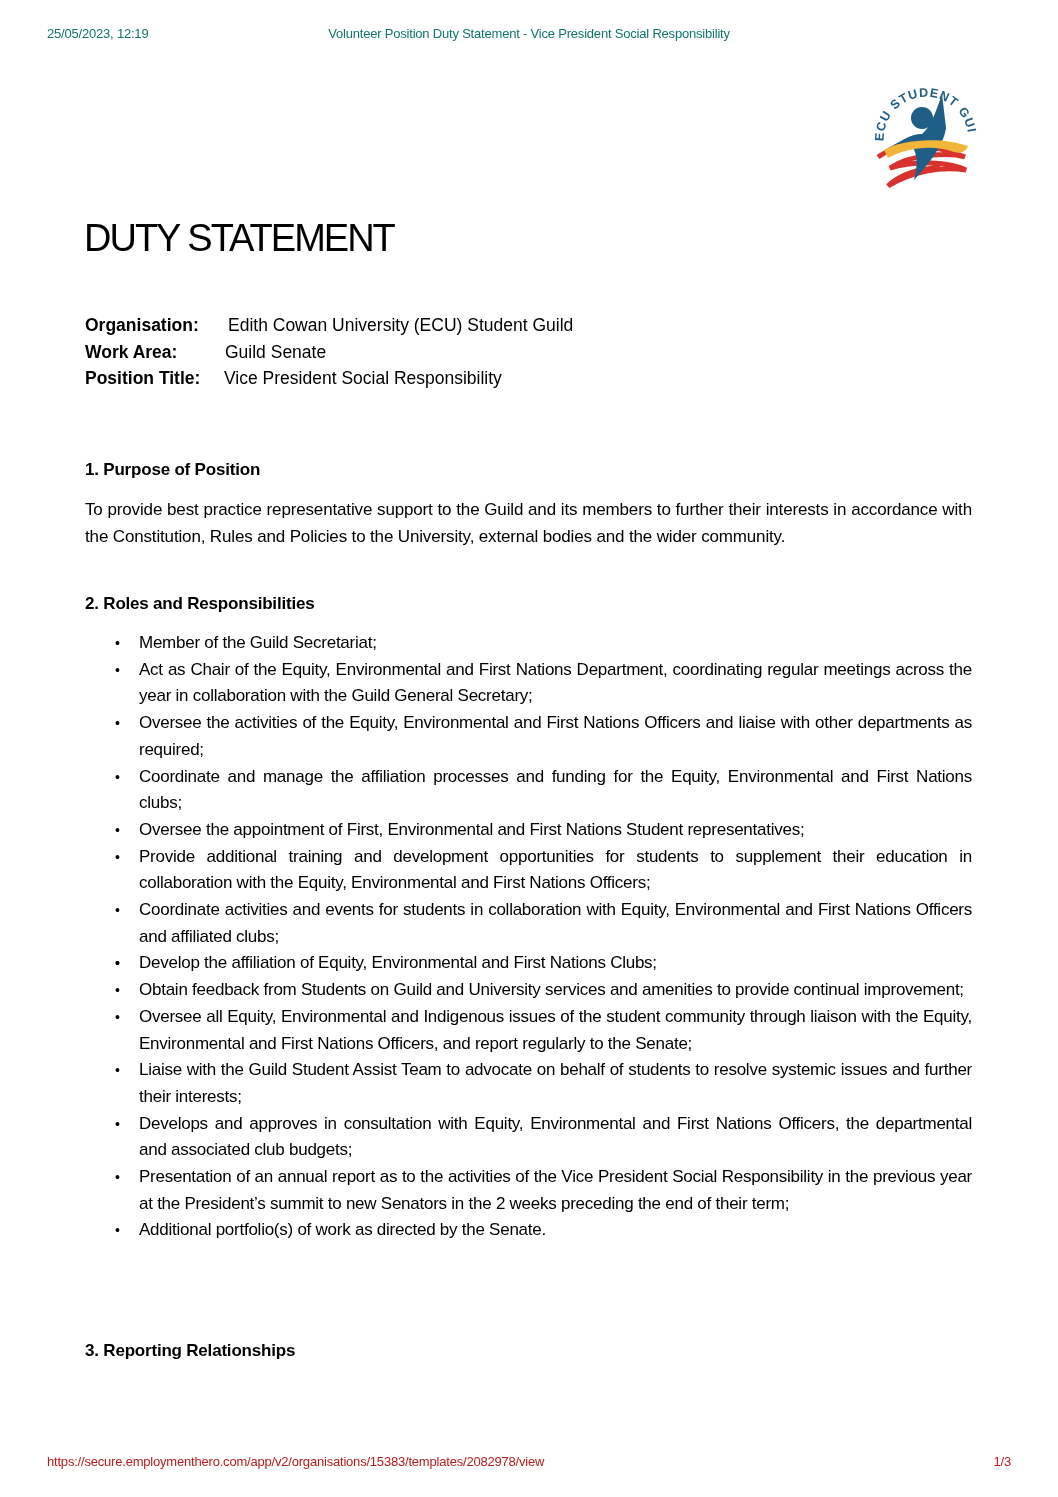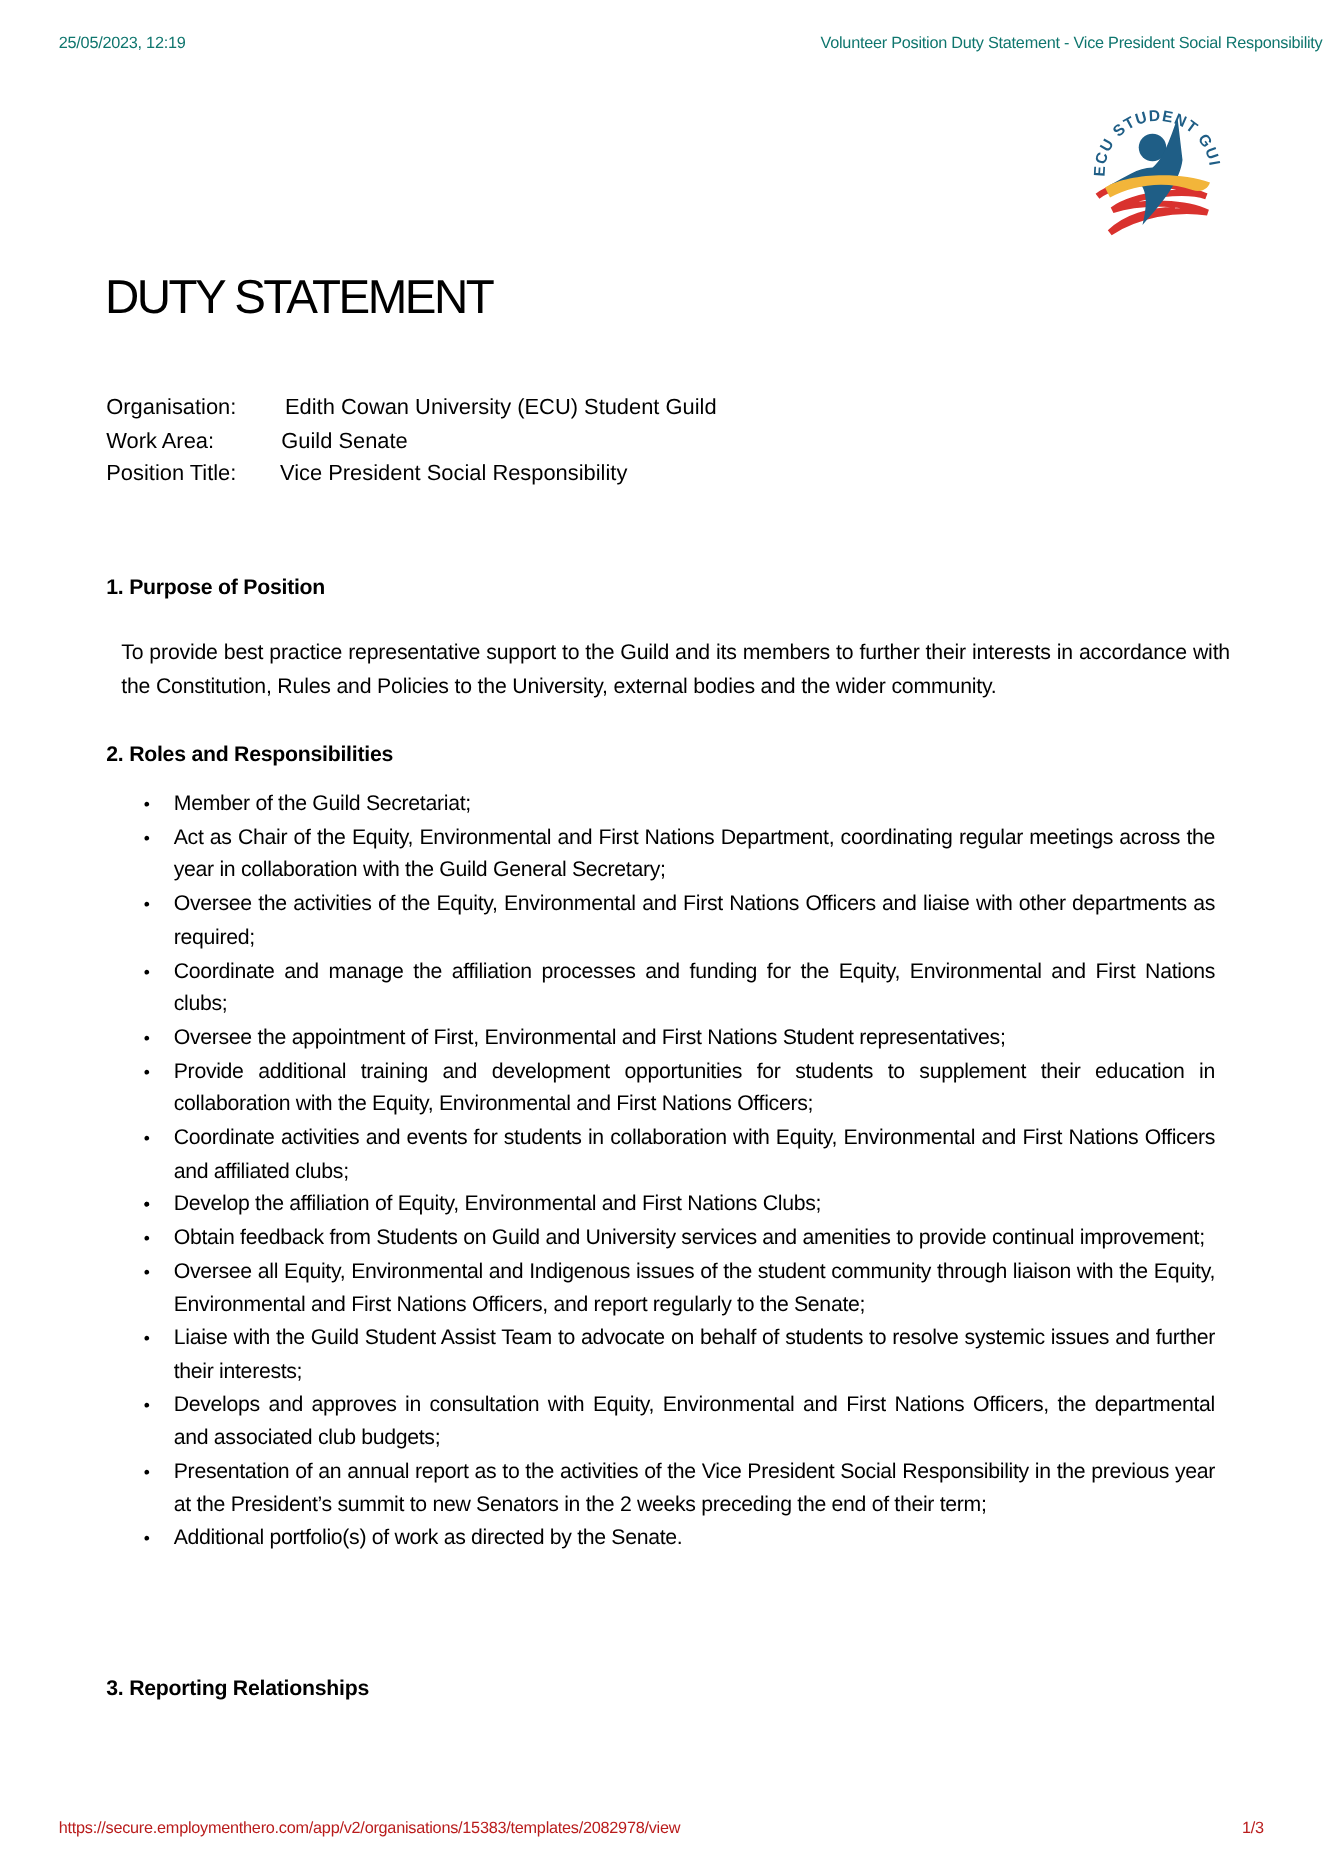--- a/index.html
+++ b/index.html
@@ -5,39 +5,39 @@
   html, body { margin: 0; padding: 0; background: #ffffff; }
   body {
     width: 1058px; height: 1497px; position: relative; overflow: hidden;
     font-family: "Liberation Sans", sans-serif; color: #000;
   }
   .print-header {
     position: absolute; top: 26px; left: 0; width: 1058px; height: 18px;
     font-size: 13px; color: #0f766e; letter-spacing: -0.2px;
   }
   .print-header .date { position: absolute; left: 47px; top: 0; }
-  .print-header .title { position: absolute; left: 0; width: 1058px; top: 0; text-align: right; }
+  .print-header .title { position: absolute; left: 0; width: 1058px; top: 0; text-align: center; }
   .print-footer {
     position: absolute; top: 1454px; left: 0; width: 1058px; height: 18px;
     font-size: 13px; color: #b91c1c; letter-spacing: -0.2px;
   }
   .print-footer .url { position: absolute; left: 47px; top: 0; }
   .print-footer .page { position: absolute; right: 47px; top: 0; }
 
   .logo { position: absolute; left: 870px; top: 82px; width: 110px; height: 112px; }
 
   .doc-title {
     position: absolute; left: 84px; top: 214px;
     font-size: 38px; font-weight: normal; letter-spacing: -2px; margin: 0;
     line-height: 48px;
   }
 
   .meta { position: absolute; left: 85px; top: 312px; font-size: 17.5px; line-height: 26.5px; }
   .meta-row { position: relative; height: 26.5px; white-space: nowrap; }
-  .meta-row .lbl { font-weight: normal; position: absolute; left: 0; }
+  .meta-row .lbl { font-weight: bold; position: absolute; left: 0; }
   .meta-row .val { position: absolute; }
 
   .section-heading {
     position: absolute; left: 85px; font-size: 17px; font-weight: bold; margin: 0;
     letter-spacing: -0.2px;
     text-align: center;
   }
   .purpose-text {
     position: absolute; left: 85px; top: 496px; width: 887px;
     font-size: 17px; line-height: 27px; text-align: justify; letter-spacing: -0.15px;
@@ -92,21 +92,21 @@
     <span class="lbl">Work Area:</span>
     <span class="val" style="left:140px">Guild Senate</span>
   </div>
   <div class="meta-row">
     <span class="lbl">Position Title:</span>
     <span class="val" style="left:139px">Vice President Social Responsibility</span>
   </div>
 </div>
 
 <h2 class="section-heading" style="top:460px">1. Purpose of Position</h2>
-<p class="purpose-text" style="margin:12px">To provide best practice representative support to the Guild and its members to further their interests in accordance with the Constitution, Rules and Policies to the University, external bodies and the wider community.</p>
+<p class="purpose-text" style="margin:0">To provide best practice representative support to the Guild and its members to further their interests in accordance with the Constitution, Rules and Policies to the University, external bodies and the wider community.</p>
 
 <h2 class="section-heading" style="top:594px">2. Roles and Responsibilities</h2>
 <ul class="roles">
   <li><span class="bullet">•</span><span>Member of the Guild Secretariat;</span></li>
   <li><span class="bullet">•</span><span>Act as Chair of the Equity, Environmental and First Nations Department, coordinating regular meetings across the year in collaboration with the Guild General Secretary;</span></li>
   <li><span class="bullet">•</span><span>Oversee the activities of the Equity, Environmental and First Nations Officers and liaise with other departments as required;</span></li>
   <li><span class="bullet">•</span><span>Coordinate and manage the affiliation processes and funding for the Equity, Environmental and First Nations clubs;</span></li>
   <li><span class="bullet">•</span><span>Oversee the appointment of First, Environmental and First Nations Student representatives;</span></li>
   <li><span class="bullet">•</span><span>Provide additional training and development opportunities for students to supplement their education in collaboration with the Equity, Environmental and First Nations Officers;</span></li>
   <li><span class="bullet">•</span><span>Coordinate activities and events for students in collaboration with Equity, Environmental and First Nations Officers and affiliated clubs;</span></li>

